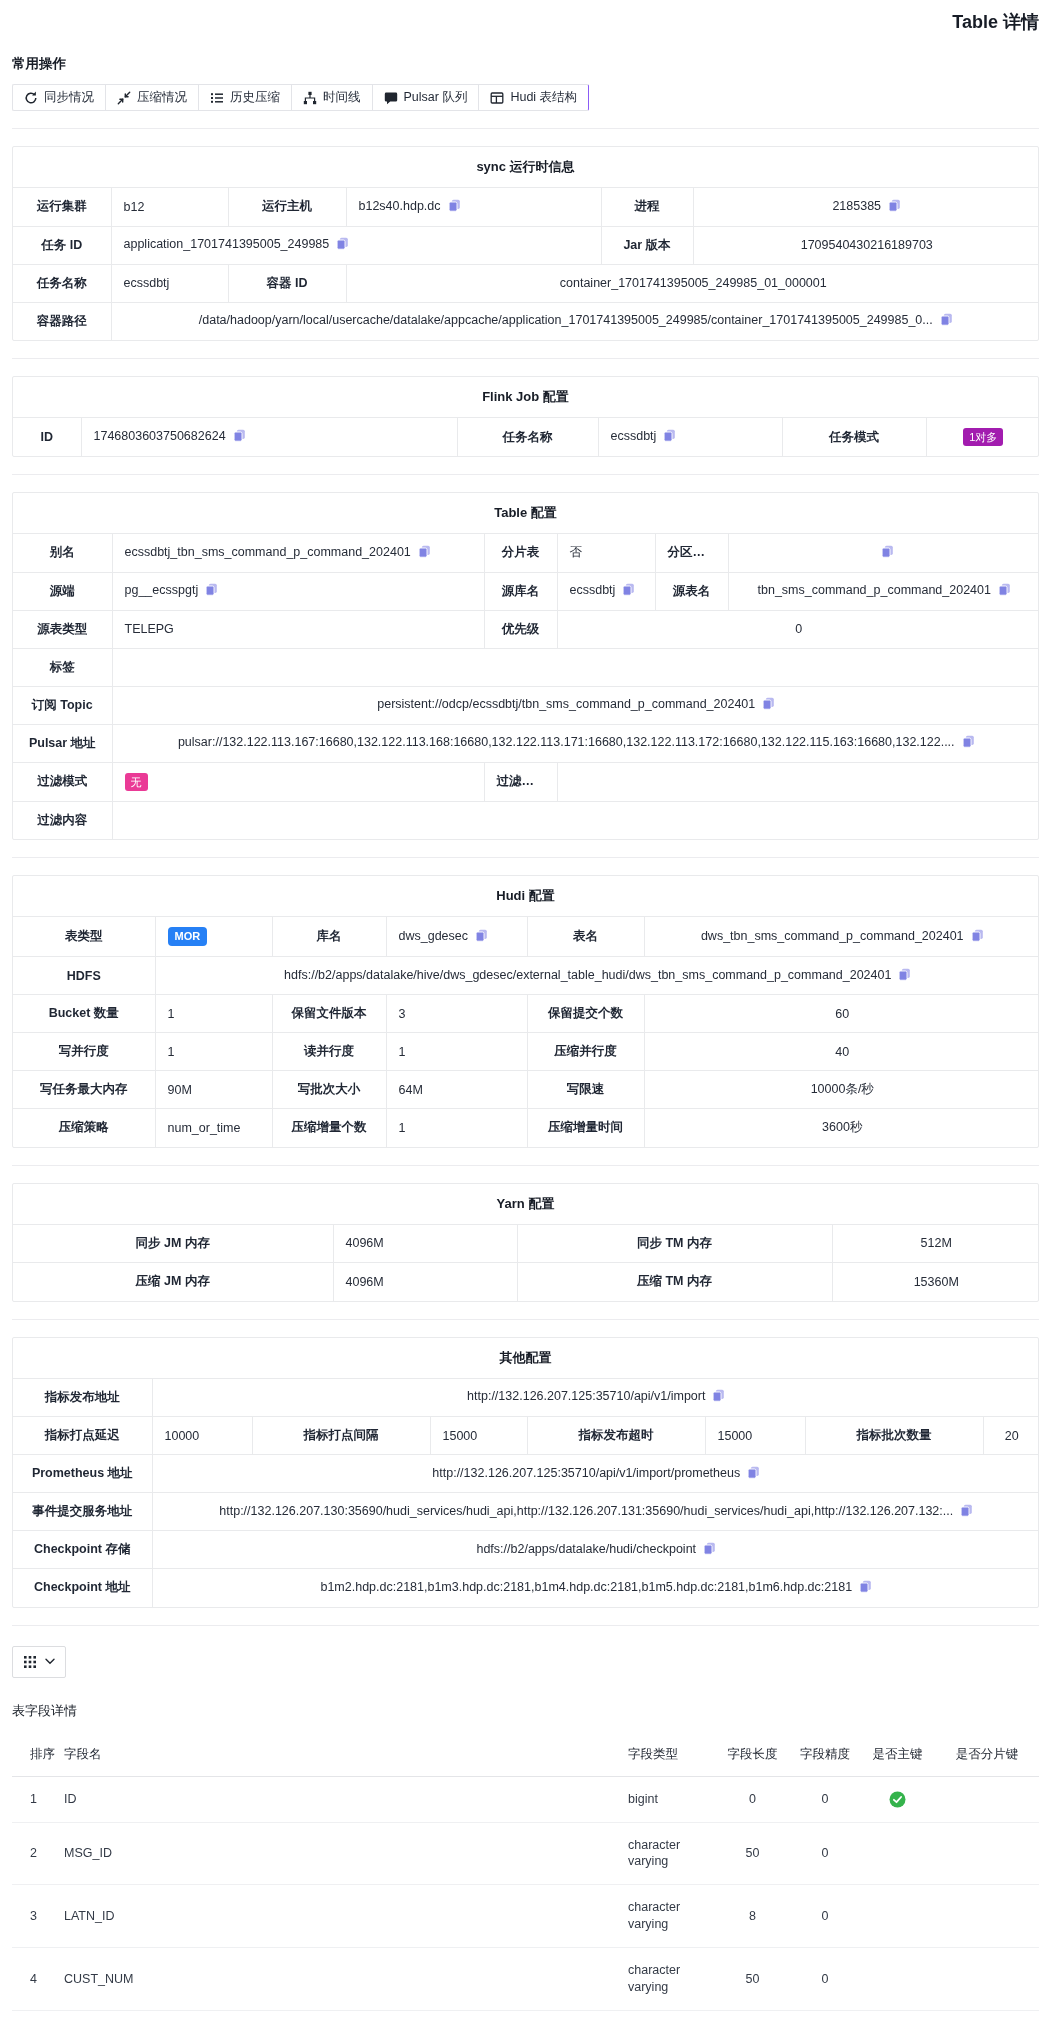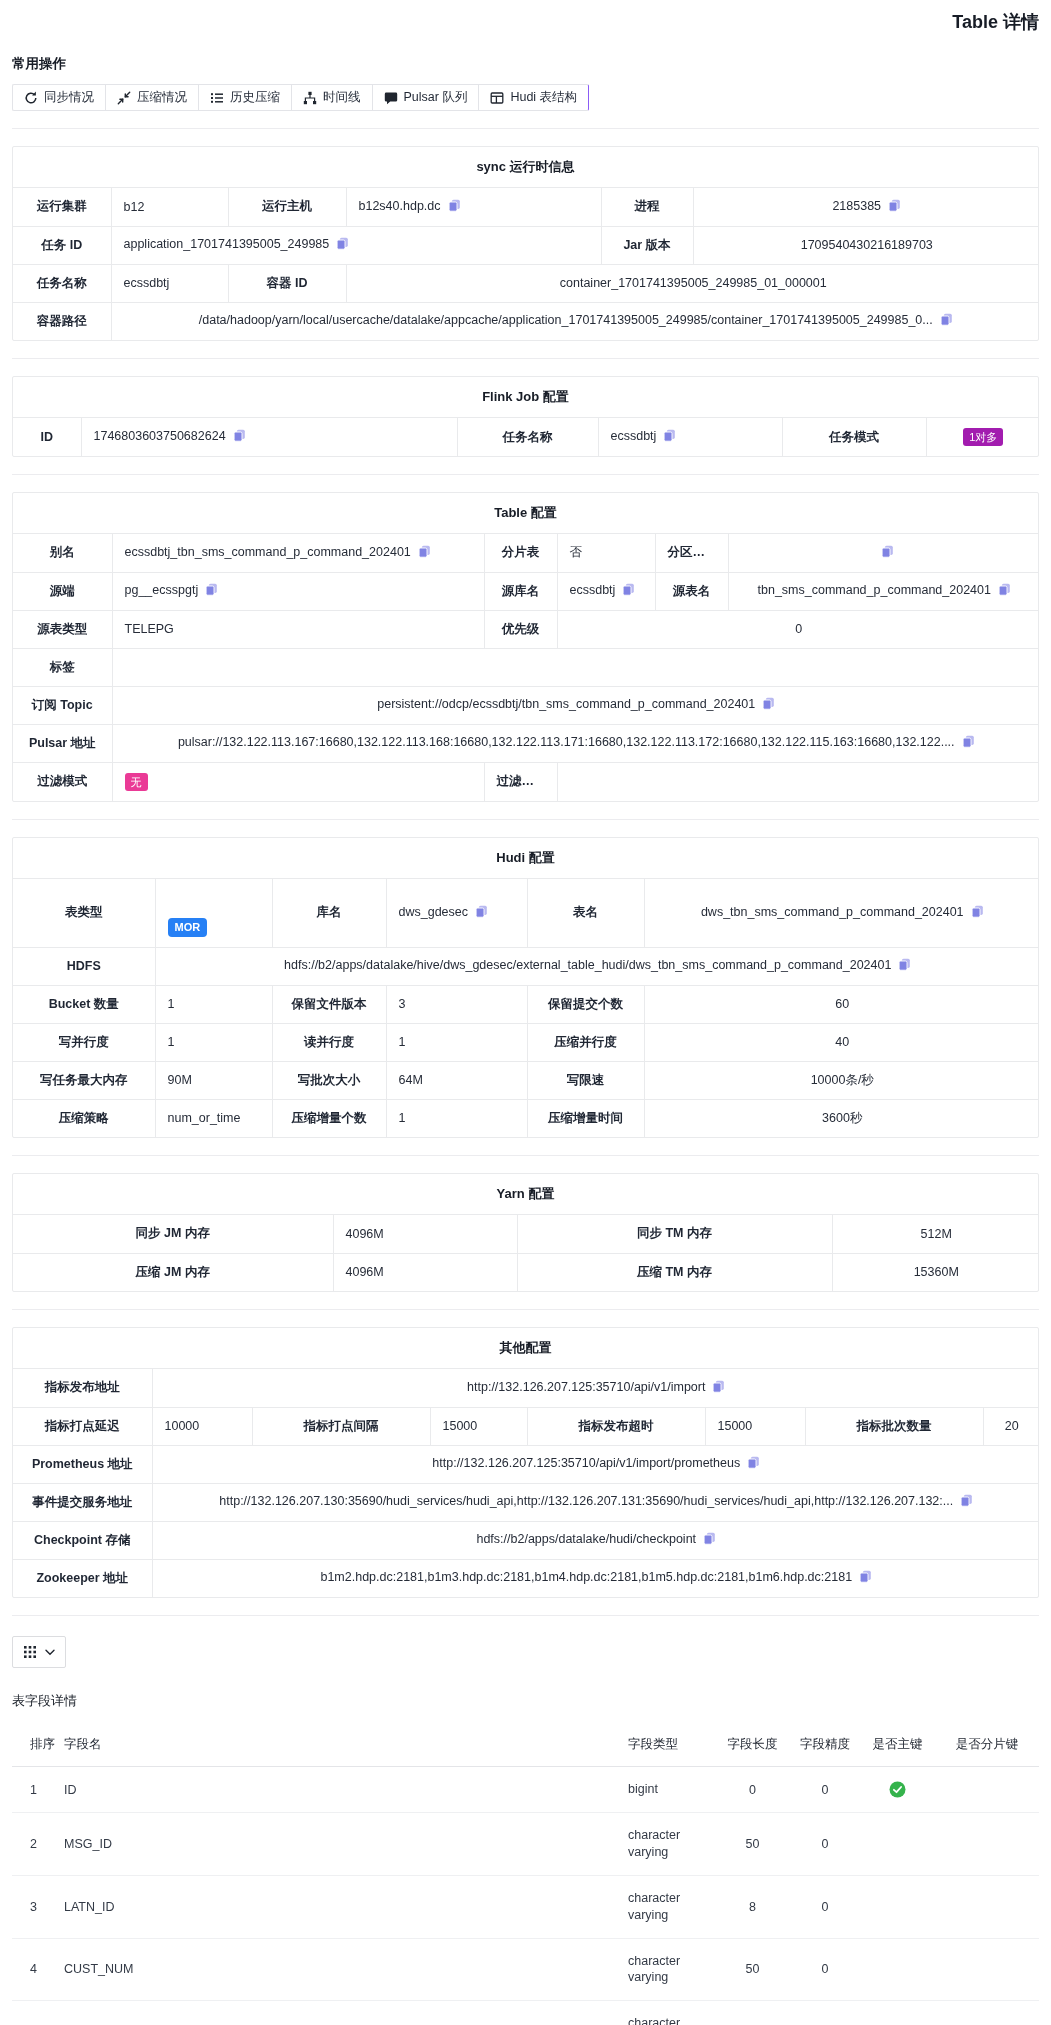--- a/index.html
+++ b/index.html
@@ -298,39 +298,43 @@
                   <rect x="3.9" y="0.7" width="7.9" height="9.2" rx="1.6" fill="#b9b9f0"></rect>
                   <rect x="1.1" y="3" width="7.9" height="9.2" rx="1.6" fill="#8083e3" stroke="#fff" stroke-width="0.9"></rect>
                 </svg></span></td>
           </tr>
           <tr>
             <td class="cell-label">过滤模式</td>
             <td class="cell-val"><span class="badge" style="background: rgb(234, 58, 150);">无</span></td>
             <td class="cell-label">过滤字段</td>
             <td colspan="3" class="cell-val"><span></span></td>
           </tr>
+          <tr>
+            <td class="cell-label">过滤内容</td>
+            <td colspan="5" class="cell-val"><span></span></td>
+          </tr>
         </tbody>
       </table>
     </section>
   <hr class="divider">
   <section class="card">
       <div class="card-head">Hudi 配置</div>
       <table class="kv">
         <colgroup>
           <col style="width: 142px;">
           <col style="width: 117px;">
           <col style="width: 114px;">
           <col style="width: 141px;">
           <col style="width: 117px;">
           <col style="width: 396px;">
         </colgroup>
         <tbody>
           <tr>
             <td class="cell-label">表类型</td>
-            <td class="cell-val"><span class="badge badge-blue" style="background: rgb(38, 128, 245); margin-top: 29px;">MOR</span></td>
+            <td class="cell-val"><span class="badge badge-blue" style="background: rgb(38, 128, 245);">MOR</span></td>
             <td class="cell-label">库名</td>
             <td class="cell-val"><span>dws_gdesec</span><span class="copy-ic"><svg width="13" height="13" viewBox="0 0 13 13">
                   <rect x="3.9" y="0.7" width="7.9" height="9.2" rx="1.6" fill="#b9b9f0"></rect>
                   <rect x="1.1" y="3" width="7.9" height="9.2" rx="1.6" fill="#8083e3" stroke="#fff" stroke-width="0.9"></rect>
                 </svg></span></td>
             <td class="cell-label">表名</td>
             <td class="cell-val"><span>dws_tbn_sms_command_p_command_202401</span><span class="copy-ic"><svg width="13" height="13" viewBox="0 0 13 13">
                   <rect x="3.9" y="0.7" width="7.9" height="9.2" rx="1.6" fill="#b9b9f0"></rect>
                   <rect x="1.1" y="3" width="7.9" height="9.2" rx="1.6" fill="#8083e3" stroke="#fff" stroke-width="0.9"></rect>
                 </svg></span></td>
@@ -450,21 +454,21 @@
                 </svg></span></td>
           </tr>
           <tr>
             <td class="cell-label">Checkpoint 存储</td>
             <td colspan="7" class="cell-val"><span>hdfs://b2/apps/datalake/hudi/checkpoint</span><span class="copy-ic"><svg width="13" height="13" viewBox="0 0 13 13">
                   <rect x="3.9" y="0.7" width="7.9" height="9.2" rx="1.6" fill="#b9b9f0"></rect>
                   <rect x="1.1" y="3" width="7.9" height="9.2" rx="1.6" fill="#8083e3" stroke="#fff" stroke-width="0.9"></rect>
                 </svg></span></td>
           </tr>
           <tr>
-            <td class="cell-label">Zookeeper 地址</td>
+            <td class="cell-label">Checkpoint 地址</td>
             <td colspan="7" class="cell-val"><span>b1m2.hdp.dc:2181,b1m3.hdp.dc:2181,b1m4.hdp.dc:2181,b1m5.hdp.dc:2181,b1m6.hdp.dc:2181</span><span class="copy-ic"><svg width="13" height="13" viewBox="0 0 13 13">
                   <rect x="3.9" y="0.7" width="7.9" height="9.2" rx="1.6" fill="#b9b9f0"></rect>
                   <rect x="1.1" y="3" width="7.9" height="9.2" rx="1.6" fill="#8083e3" stroke="#fff" stroke-width="0.9"></rect>
                 </svg></span></td>
           </tr>
         </tbody>
       </table>
     </section>
   <hr class="divider">
 

